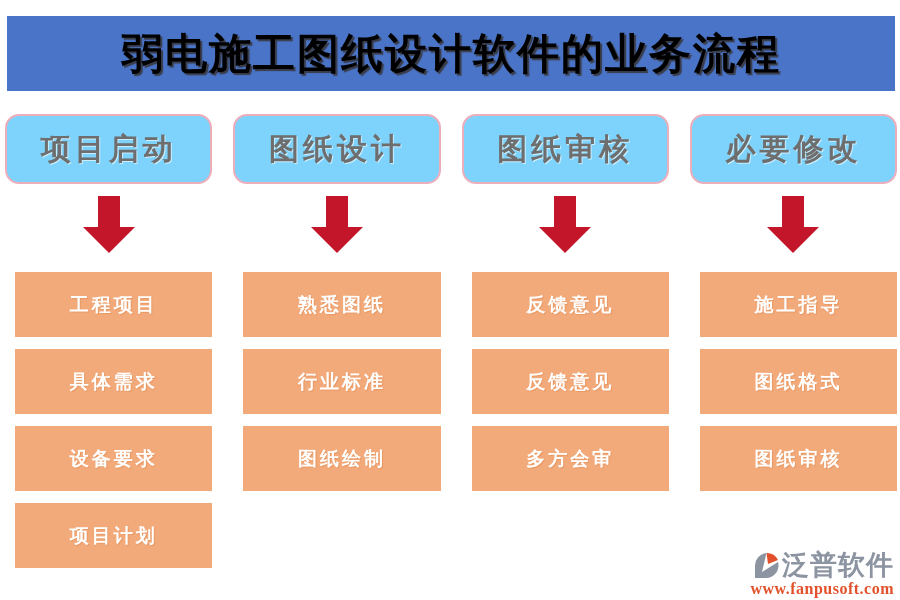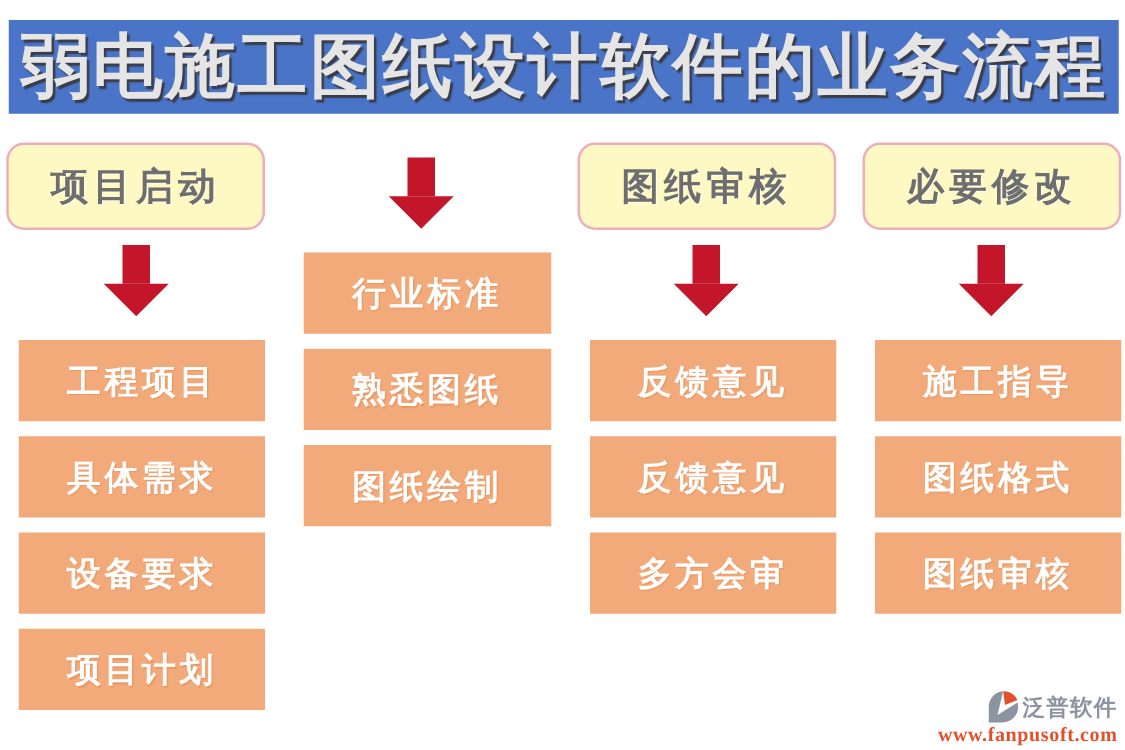--- a/index.html
+++ b/index.html
@@ -13,42 +13,42 @@
 
   
   .banner {
     position: absolute;
     left: 7px; top: 16px;
     width: 888px; height: 75px;
     background: #4a74c7;
     display: flex; align-items: center; justify-content: center;
   }
   .banner h1 {
-    color: #e5e5e5;
-    font-size: 56px;
+    color: #000000;
+    font-size: 42px;
     font-weight: bold;
     letter-spacing: 2px;
     text-shadow: 2px 2px 1px rgba(55,50,50,0.85);
     white-space: nowrap;
   }
 
   
   .flow {
     position: absolute;
     left: 5px; top: 114px;
     width: 892px;
     display: grid;
     grid-template-columns: repeat(4, 1fr);
     column-gap: 21px;
   }
   .column { display: flex; flex-direction: column; align-items: stretch; }
 
   .stage-header {
     height: 70px;
-    background: #fef9c3;
+    background: #7dd3fc;
     border: 2px solid #edaebb;
     border-radius: 14px;
     display: flex; align-items: center; justify-content: center;
     color: #6e6e6e;
     font-size: 30px;
     font-weight: bold;
     letter-spacing: 4px;
     text-shadow: 1px 1px 0 rgba(255,255,255,0.6);
   }
 
@@ -64,39 +64,39 @@
     border-right: 26px solid transparent;
     border-top: 26px solid #c4162a;
   }
 
   .task {
     height: 65px;
     margin-bottom: 12px;
     background: #f3aa7b;
     display: flex; align-items: center; justify-content: center;
     color: #ffffff;
-    font-size: 27px;
+    font-size: 19px;
     font-weight: bold;
     letter-spacing: 3px;
     text-shadow: 1px 1px 1px rgba(230,150,95,0.9);
     margin-left: 10px;
   }
 
   
   .logo {
     position: absolute;
     right: 6px; bottom: 3px;
     display: flex; flex-direction: column; align-items: flex-end;
     line-height: 1;
   }
   .logo-row { display: flex; align-items: center; gap: 2px; }
   .logo-icon { width: 27px; height: 27px; display: block; }
   .logo-name {
     color: #8d94a1;
-    font-size: 18px;
+    font-size: 27px;
     font-weight: bold;
     letter-spacing: 1px;
     font-family: "Liberation Sans", "DejaVu Sans", sans-serif;
   }
   .logo-url {
     color: #e2512b;
     font-size: 16px;
     font-weight: bold;
     margin-top: 2px;
     letter-spacing: 0.5px;
@@ -117,26 +117,27 @@
       <div class="stem"></div>
       <div class="head"></div>
     </div>
     <div class="task">工程项目</div>
     <div class="task">具体需求</div>
     <div class="task">设备要求</div>
     <div class="task">项目计划</div>
   </div>
 
   <div class="column">
+    <div class="stage-header">图纸设计</div>
     <div class="down-arrow">
       <div class="stem"></div>
       <div class="head"></div>
     </div>
+    <div class="task">熟悉图纸</div>
     <div class="task">行业标准</div>
-    <div class="task">熟悉图纸</div>
     <div class="task">图纸绘制</div>
   </div>
 
   <div class="column">
     <div class="stage-header">图纸审核</div>
     <div class="down-arrow">
       <div class="stem"></div>
       <div class="head"></div>
     </div>
     <div class="task">反馈意见</div>

